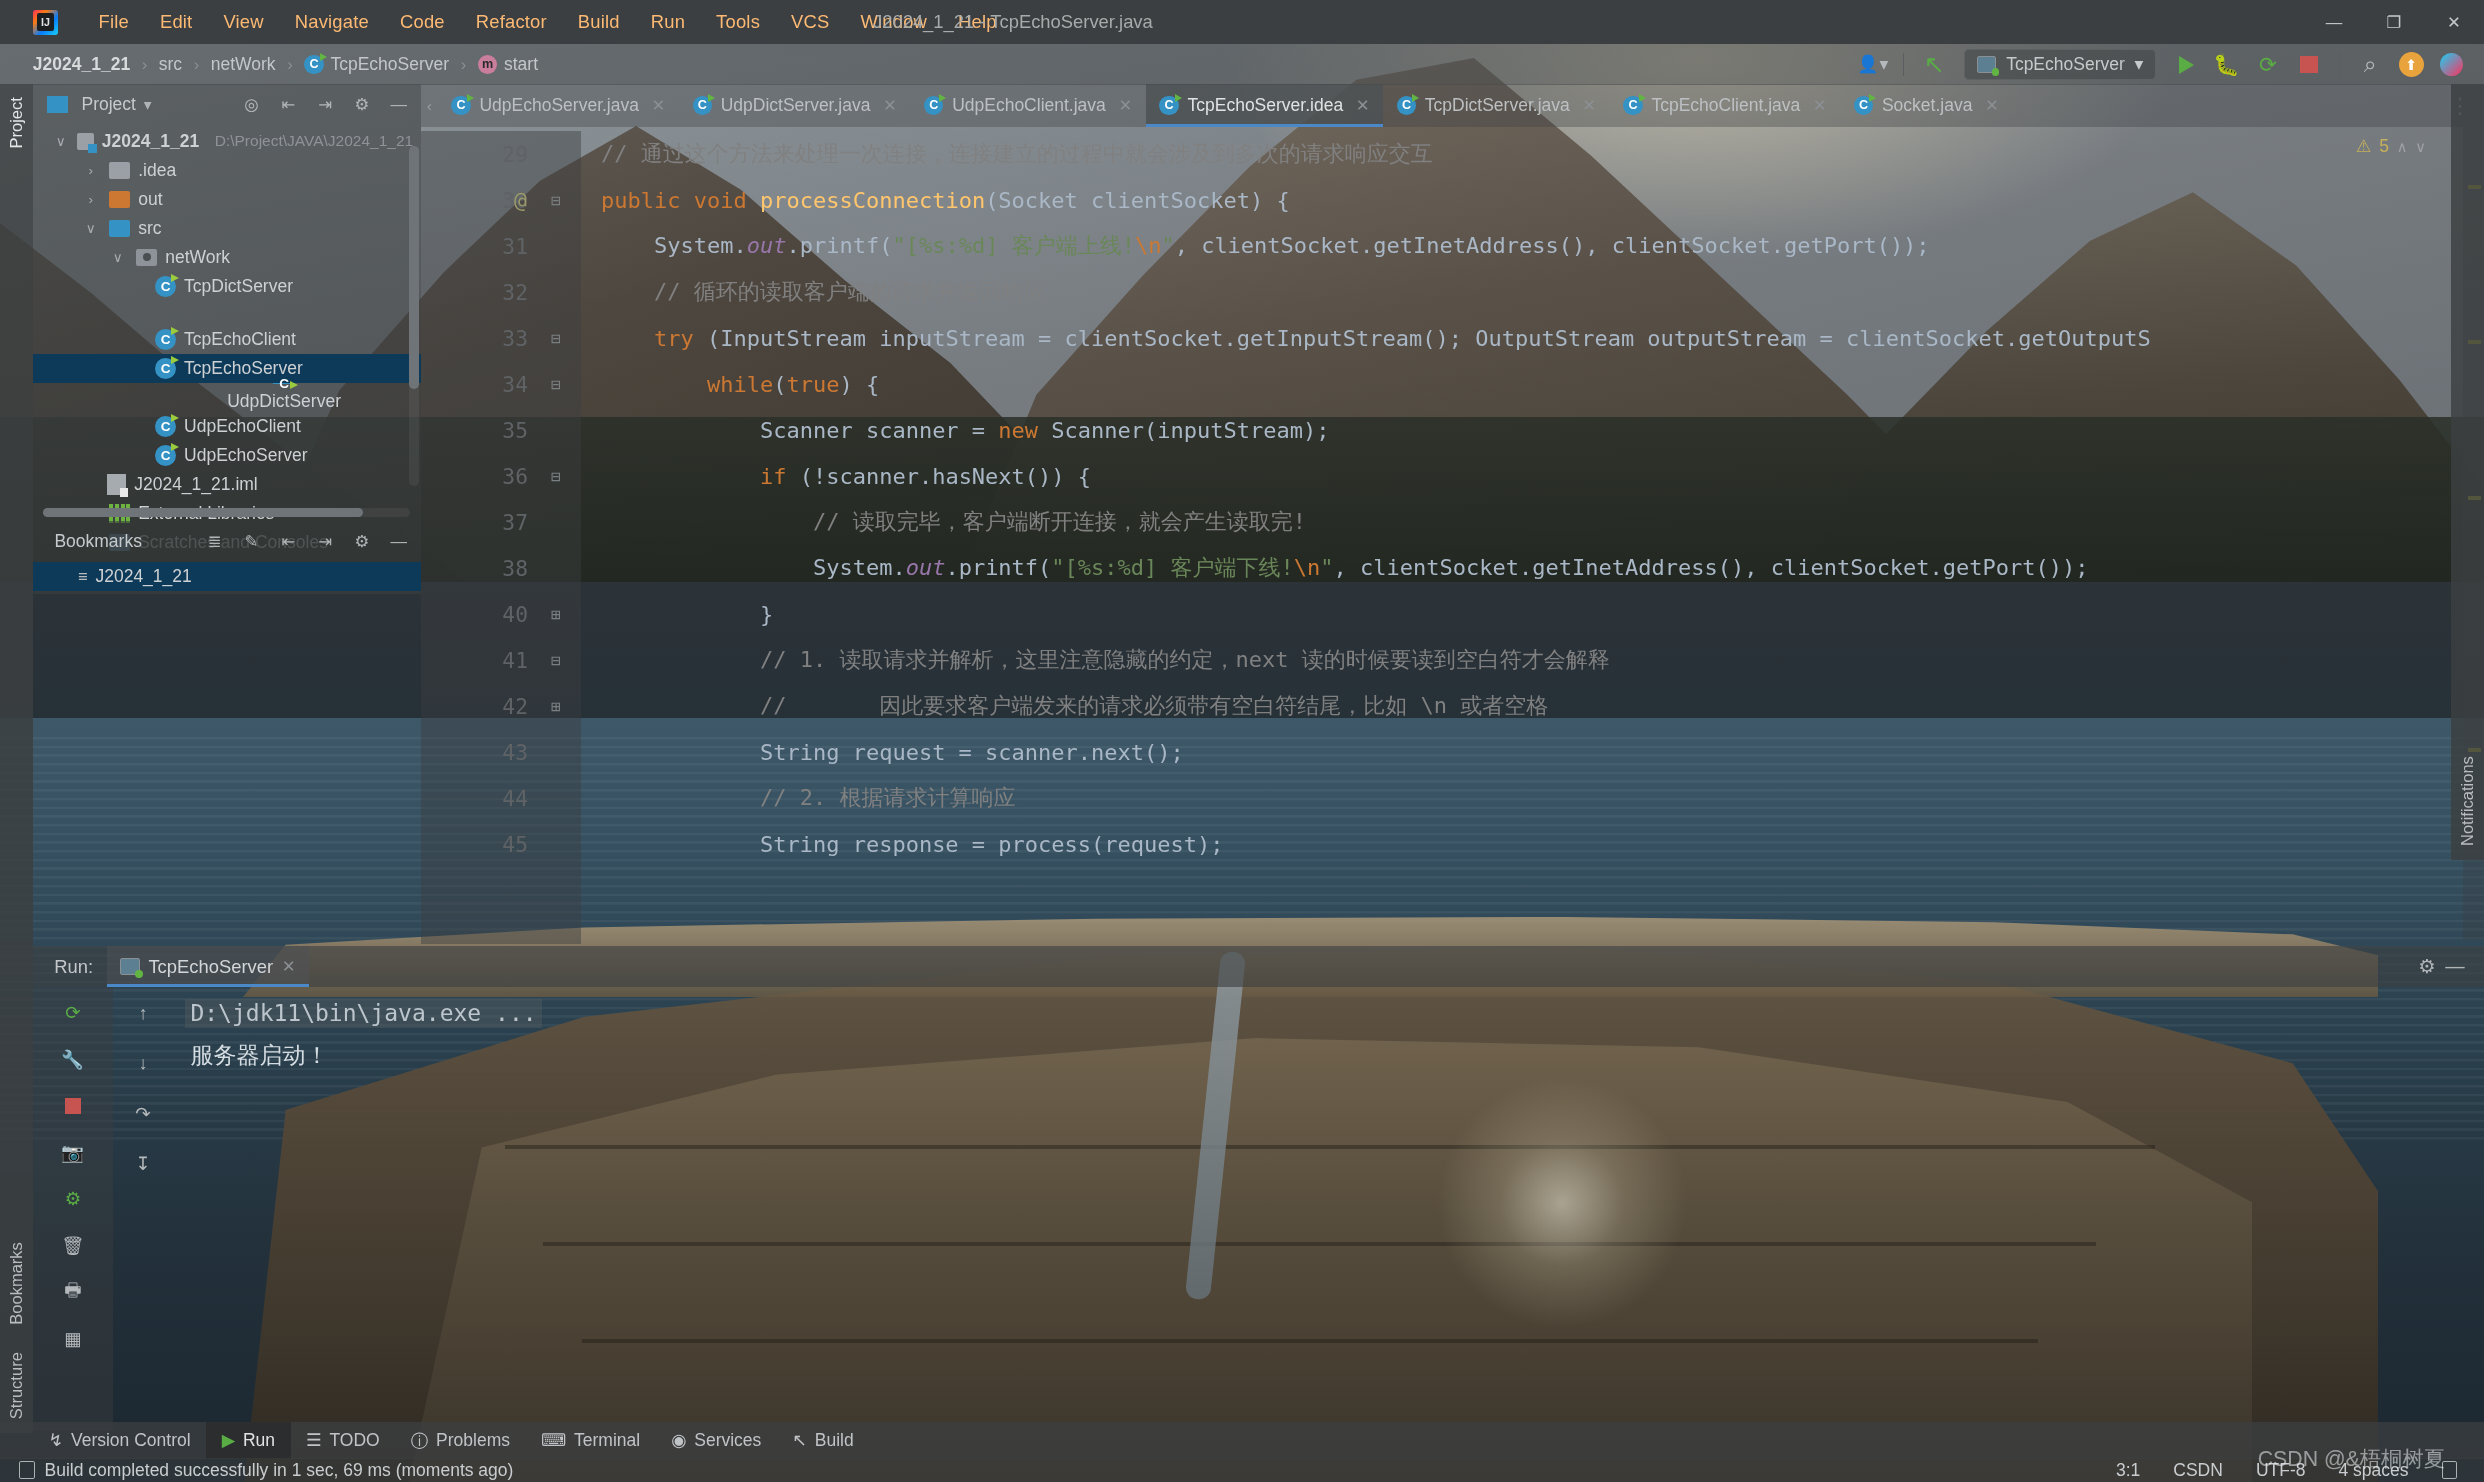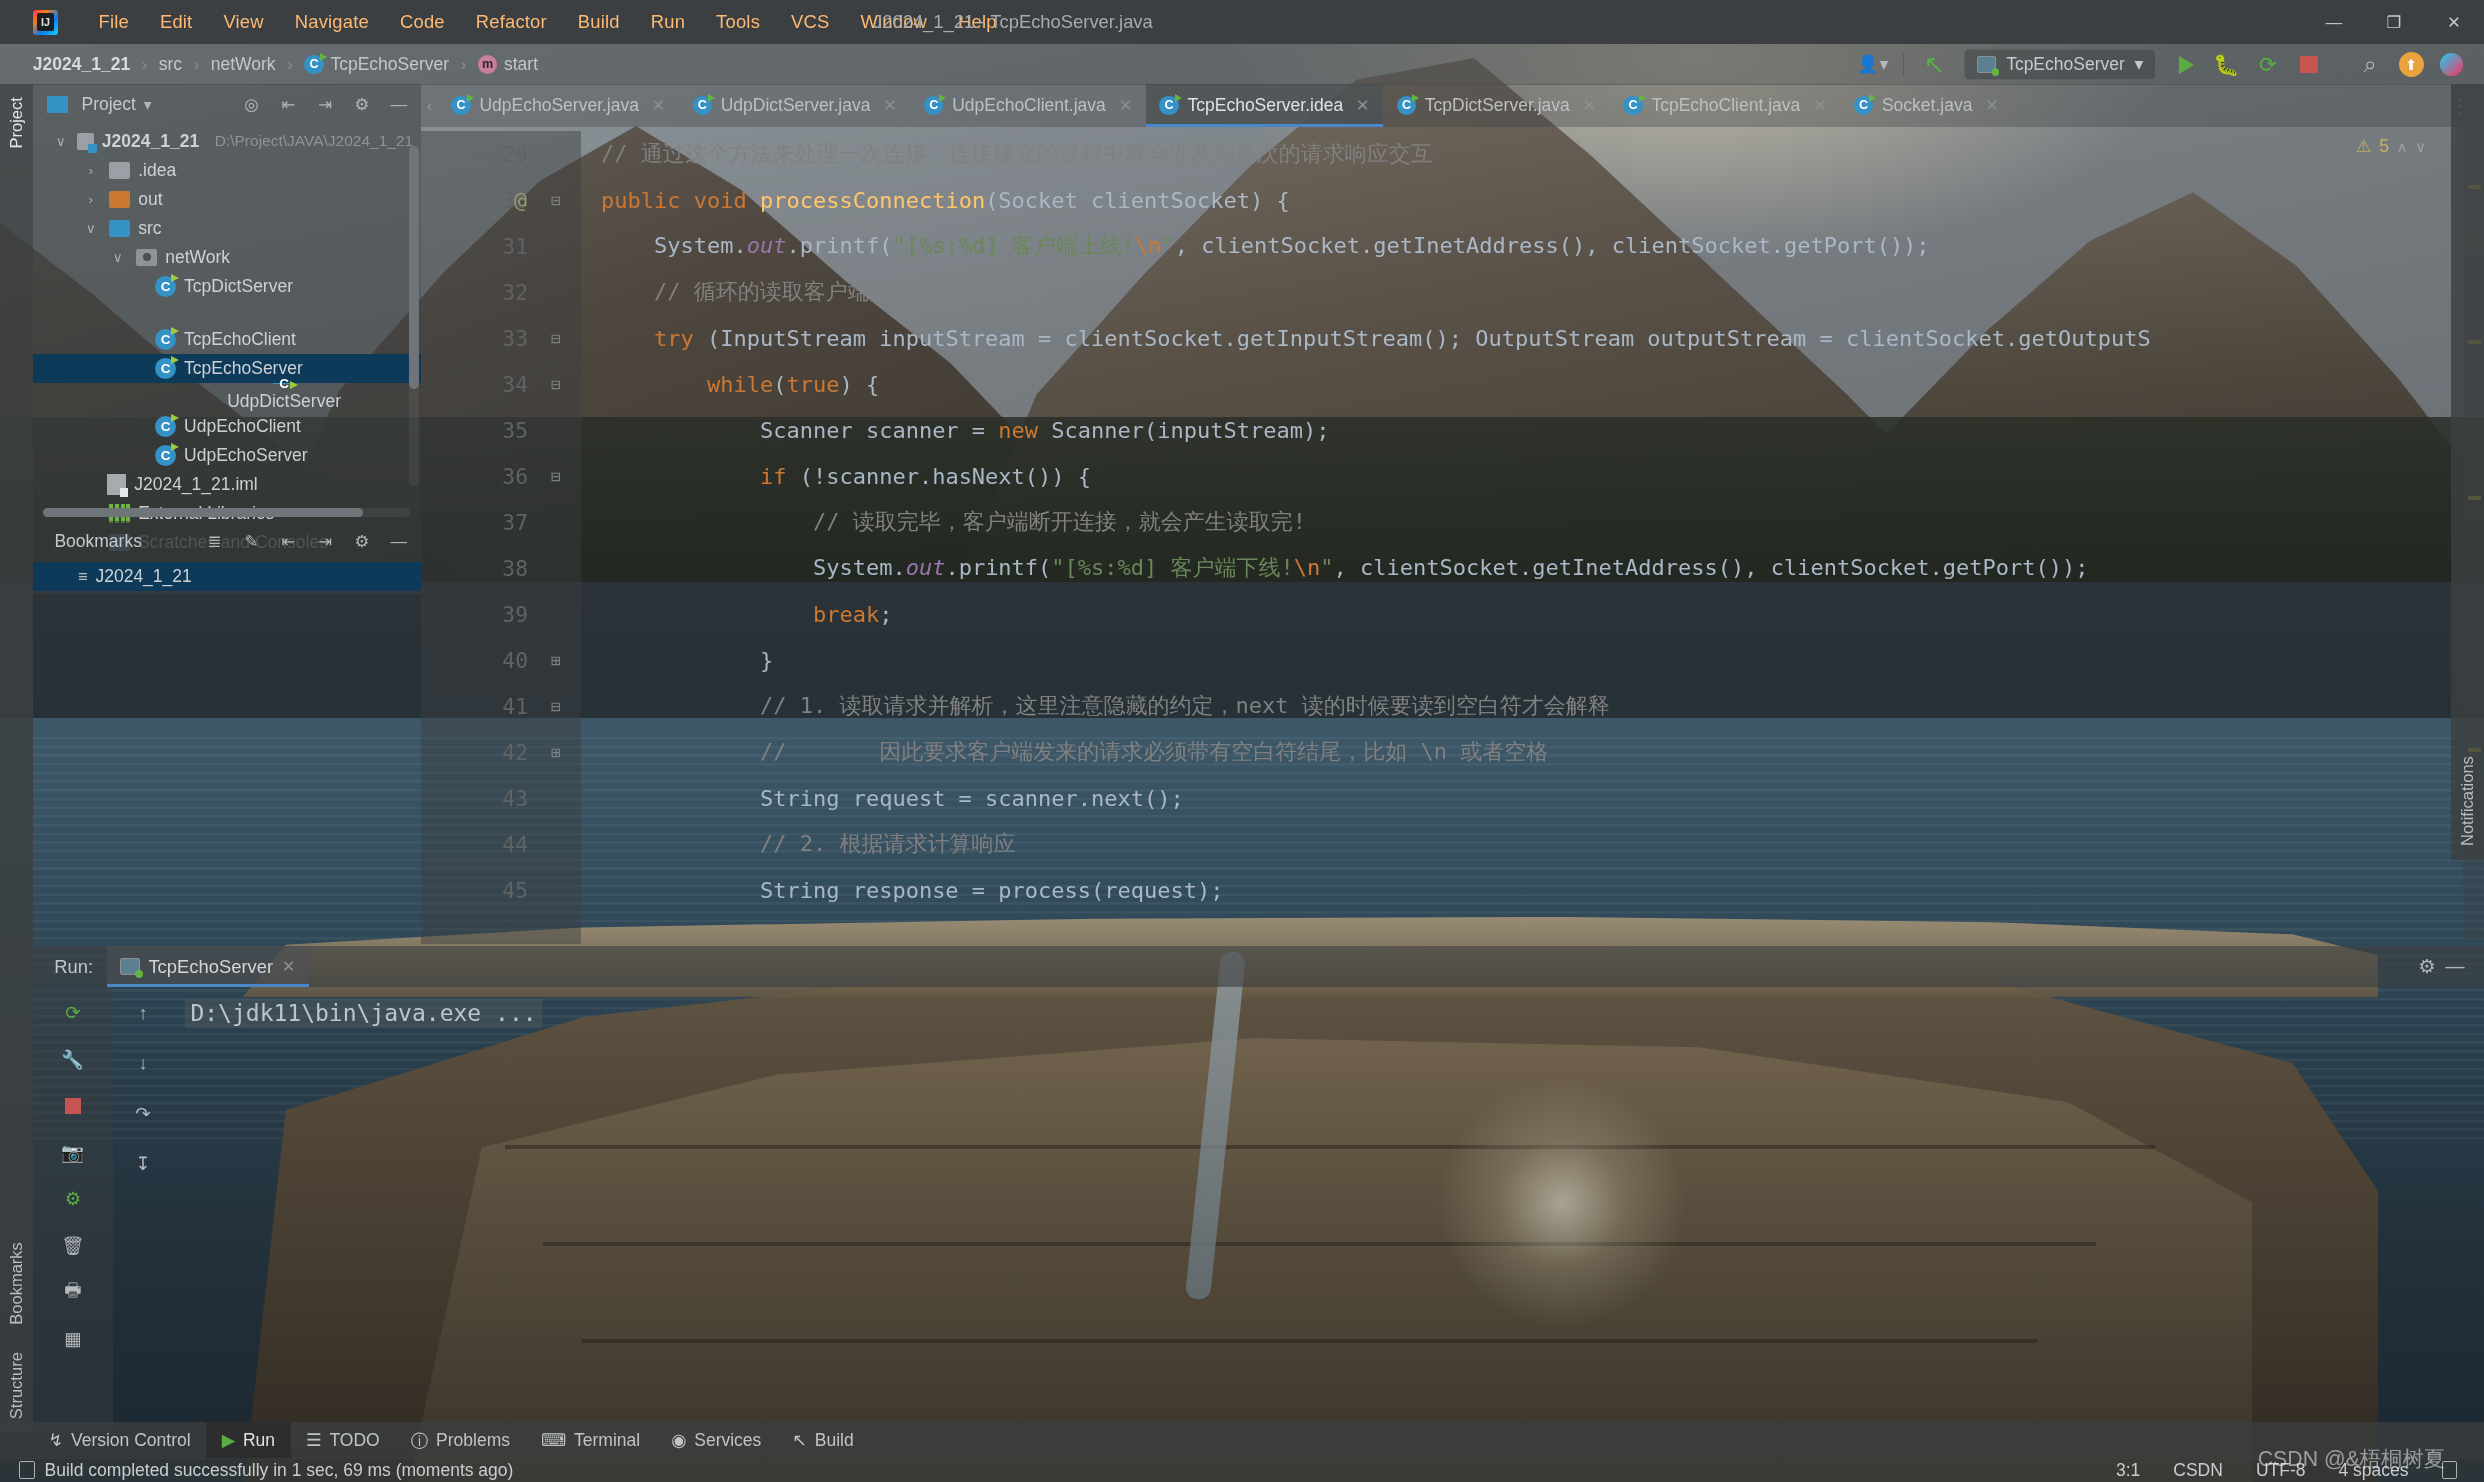--- a/index.html
+++ b/index.html
@@ -613,21 +613,20 @@
         <div class="cline"><span class="lnum">29</span><span class="ctext"><span class="cmt">// 通过这个方法来处理一次连接，连接建立的过程中就会涉及到多次的请求响应交互</span></span></div>
         <div class="cline"><span class="lnum">30</span><span class="at-ico">@</span><span class="fold">⊟</span><span class="ctext"><span class="kw">public void </span><span class="fn">processConnection</span><span class="pln">(Socket clientSocket) {</span></span></div>
         <div class="cline"><span class="lnum">31</span><span class="ctext"><span class="pln">    System.</span><span class="fld">out</span><span class="pln">.printf(</span><span class="str">"[%s:%d] </span><span class="str">客户端上线!</span><span class="esc">\n</span><span class="str">"</span><span class="pln">, clientSocket.getInetAddress(), clientSocket.getPort());</span></span></div>
         <div class="cline"><span class="lnum">32</span><span class="ctext"><span class="cmt">    // 循环的读取客户端的请求并返回响应</span></span></div>
         <div class="cline"><span class="lnum">33</span><span class="fold">⊟</span><span class="ctext"><span class="kw">    try </span><span class="pln">(InputStream inputStream = clientSocket.getInputStream(); OutputStream outputStream = clientSocket.getOutputS</span></span></div>
         <div class="cline"><span class="lnum">34</span><span class="fold">⊟</span><span class="ctext"><span class="kw">        while</span><span class="pln">(</span><span class="kw">true</span><span class="pln">) {</span></span></div>
         <div class="cline"><span class="lnum">35</span><span class="ctext"><span class="pln">            Scanner scanner = </span><span class="kw">new </span><span class="pln">Scanner(inputStream);</span></span></div>
         <div class="cline"><span class="lnum">36</span><span class="fold">⊟</span><span class="ctext"><span class="kw">            if </span><span class="pln">(!scanner.hasNext()) {</span></span></div>
         <div class="cline"><span class="lnum">37</span><span class="ctext"><span class="cmt">                // 读取完毕，客户端断开连接，就会产生读取完!</span></span></div>
         <div class="cline"><span class="lnum">38</span><span class="ctext"><span class="pln">                System.</span><span class="fld">out</span><span class="pln">.printf(</span><span class="str">"[%s:%d] </span><span class="str">客户端下线!</span><span class="esc">\n</span><span class="str">"</span><span class="pln">, clientSocket.getInetAddress(), clientSocket.getPort());</span></span></div>
-        <div class="cline"><span class="lnum">39</span><span class="ctext"><span class="kw">                break</span><span class="pln">;</span></span></div>
         <div class="cline"><span class="lnum">40</span><span class="fold">⊞</span><span class="ctext"><span class="pln">            }</span></span></div>
         <div class="cline"><span class="lnum">41</span><span class="fold">⊟</span><span class="ctext"><span class="cmt">            // 1. 读取请求并解析，这里注意隐藏的约定，next 读的时候要读到空白符才会解释</span></span></div>
         <div class="cline"><span class="lnum">42</span><span class="fold">⊞</span><span class="ctext"><span class="cmt">            //       因此要求客户端发来的请求必须带有空白符结尾，比如 \n 或者空格</span></span></div>
         <div class="cline"><span class="lnum">43</span><span class="ctext"><span class="pln">            String request = scanner.next()</span><span class="punc">;</span></span></div>
         <div class="cline"><span class="lnum">44</span><span class="ctext"><span class="cmt">            // 2. 根据请求计算响应</span></span></div>
         <div class="cline"><span class="lnum">45</span><span class="ctext"><span class="pln">            String response = process(request)</span><span class="punc">;</span></span></div>
       </div>
   </div>
 
   <div class="inspect-chip">
@@ -673,20 +672,21 @@
 
     <div class="run-side2">
       <span class="rs-ico">↑</span>
       <span class="rs-ico">↓</span>
       <span class="rs-ico">↷</span>
       <span class="rs-ico">↧</span>
     </div>
 
     <div class="console">
       <span class="cl1">D:\jdk11\bin\java.exe ...</span>
+      <span class="cl2">服务器启动！</span>
     </div>
   </div>
 
   <div class="bottom-tabs">
     <div style="width:33px;"></div>
     <div class="btab">
       <span>↯</span>
       <span>Version Control</span>
     </div>
     <div class="btab active">

